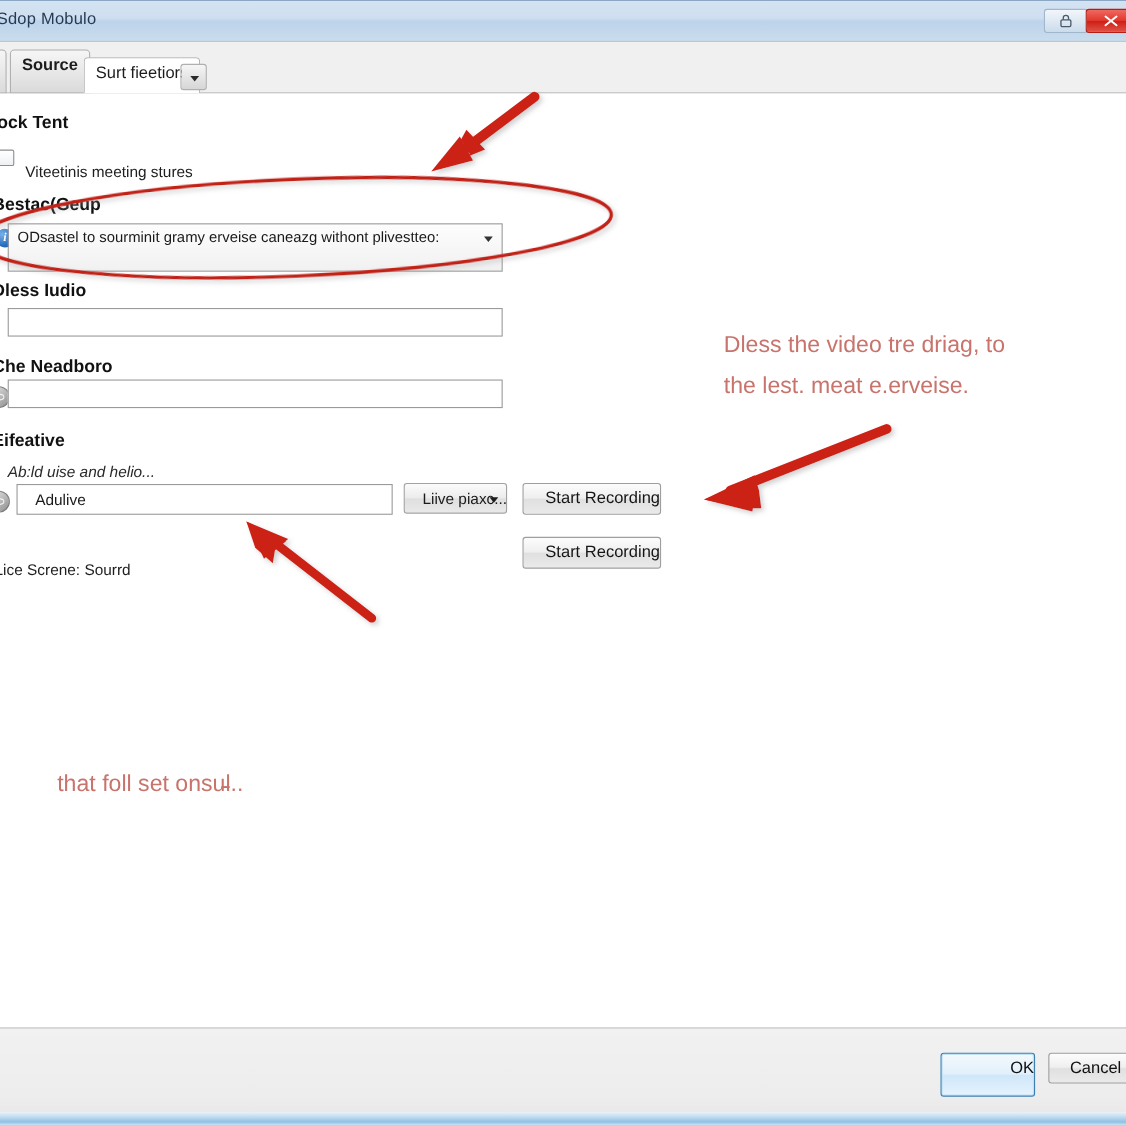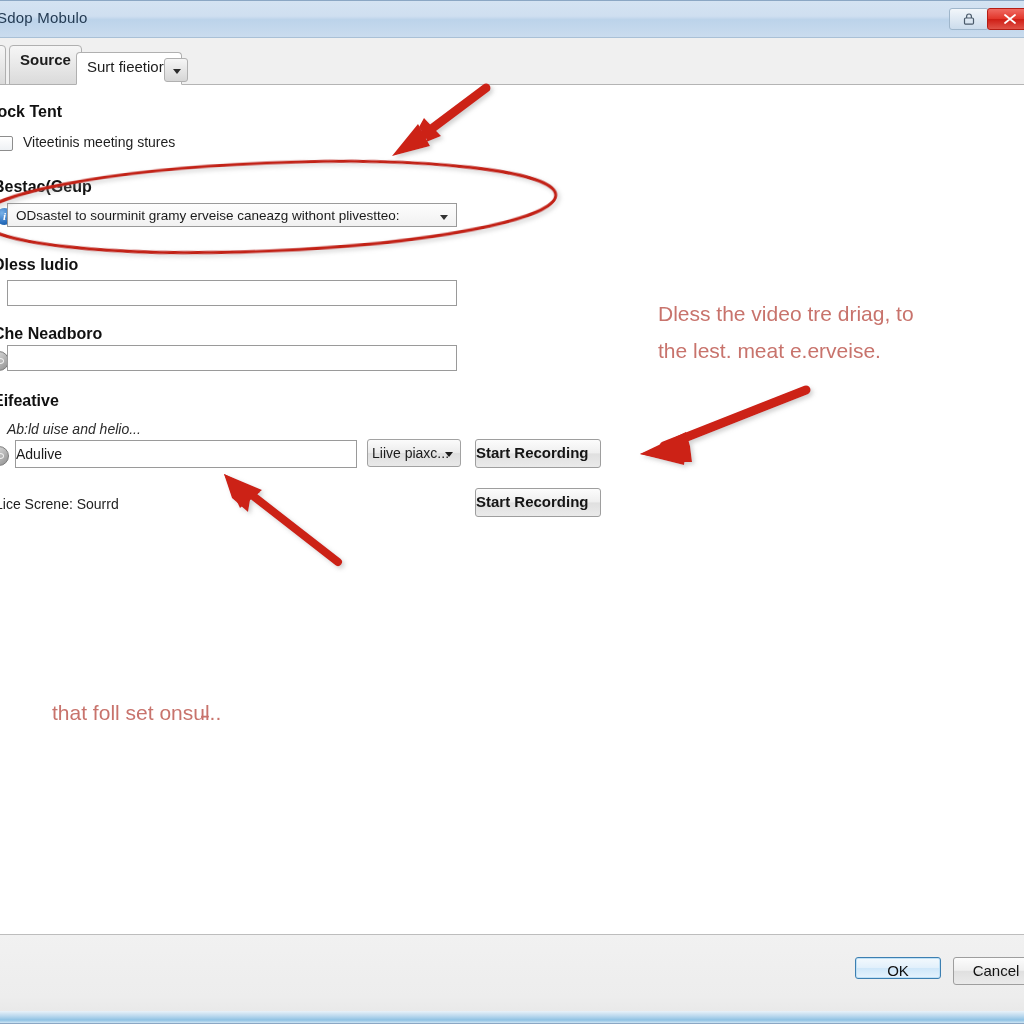--- a/index.html
+++ b/index.html
@@ -149,42 +149,43 @@
     box-sizing: border-box;
     border: 1px solid #8d8d8d;
     border-radius: 2px;
     background: linear-gradient(to bottom, #ffffff, #eef1f4);
   }
   .cb-label {
     position: absolute;
     font-size: 14px;
     color: #1e1e1e;
     white-space: nowrap;
+    margin-top: 14px;
   }
 
   
   .tbox {
     position: absolute;
     box-sizing: border-box;
     border: 1px solid #9a9a9a;
     background: #ffffff;
     height: 26px;
     font-size: 14px;
     color: #1a1a1a;
-    padding: 3px 0;
+    padding: 3px 16px;
     line-height: 20px;
     overflow: hidden;
     white-space: nowrap;
   }
 
   
   .combo {
     position: absolute;
     box-sizing: border-box;
-    height: 24px;
+    height: 44px;
     border: 1px solid #9a9a9a;
     background: linear-gradient(to bottom, #fdfdfd 0%, #f1f1f1 100%);
     font-size: 13.5px;
     color: #1a1a1a;
     padding: 4px 26px 0 8px;
     white-space: nowrap;
     overflow: hidden;
   }
   .combo .arrow {
     position: absolute;
@@ -197,21 +198,21 @@
   }
   .combo-btn {
     position: absolute;
     box-sizing: border-box;
     height: 28px;
     border: 1px solid #a2a2a2;
     border-radius: 3px;
     background: linear-gradient(to bottom, #fbfbfb 0%, #ececec 48%, #dfdfdf 52%, #e9e9e9 100%);
     font-size: 14px;
     color: #1b1b1b;
-    padding: 5px 20px 0 4px;
+    padding: 5px 20px 0 16px;
     white-space: nowrap;
     overflow: hidden;
   }
   .combo-btn .arrow {
     position: absolute;
     right: 7px; top: 12px;
     width: 0; height: 0;
     border-left: 4px solid transparent;
     border-right: 4px solid transparent;
     border-top: 5px solid #1b1b1b;
@@ -219,23 +220,23 @@
 
   
   .btn {
     position: absolute;
     box-sizing: border-box;
     height: 29px;
     border: 1px solid #9e9e9e;
     border-radius: 3px;
     background: linear-gradient(to bottom, #fcfcfc 0%, #efefef 47%, #e0e0e0 52%, #eaeaea 100%);
     font-size: 15px;
-    font-weight: bold;
+    font-weight: normal;
     color: #151515;
-    text-align: left;
+    text-align: right;
     line-height: 26px;
     white-space: nowrap;
   }
 
   
   .round-icon {
     position: absolute;
     width: 20px;
     height: 20px;
     border-radius: 50%;
@@ -274,29 +275,29 @@
     width: 100%;
     height: 88px;
     background: linear-gradient(to bottom, #f1f1f1 0%, #ededed 70%, #e6e6e6 100%);
     border-top: 1px solid #bdbdbd;
   }
   #btn-ok {
     position: absolute;
     left: 884px;
     top: 22px;
     width: 86px;
-    height: 22px;
+    height: 40px;
     box-sizing: border-box;
     border: 1px solid #3c7fb1;
     border-radius: 3px;
     background: linear-gradient(to bottom, #f3f9fd 0%, #e2f0fb 48%, #cfe7f9 52%, #e6f3fd 100%);
     box-shadow: 0 0 0 1px #bfe0f5 inset;
     font-size: 15px;
     color: #111;
-    text-align: center;
+    text-align: right;
     line-height: 25px;
   }
   #btn-cancel {
     position: absolute;
     left: 982px;
     top: 22px;
     width: 86px;
     height: 28px;
     box-sizing: border-box;
     border: 1px solid #9e9e9e;

